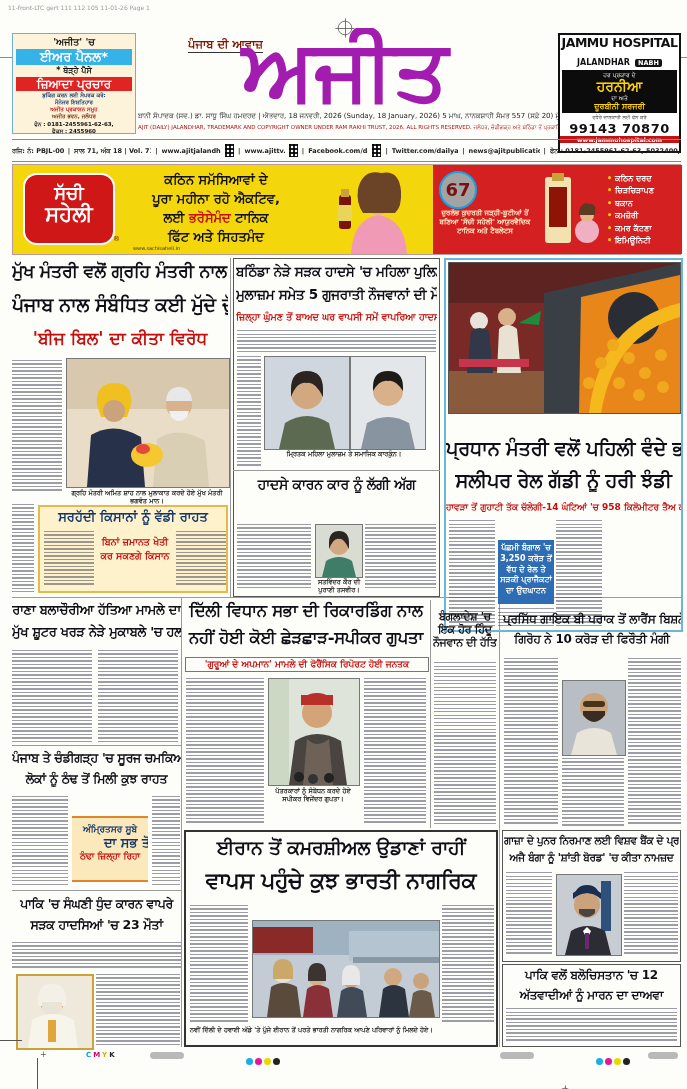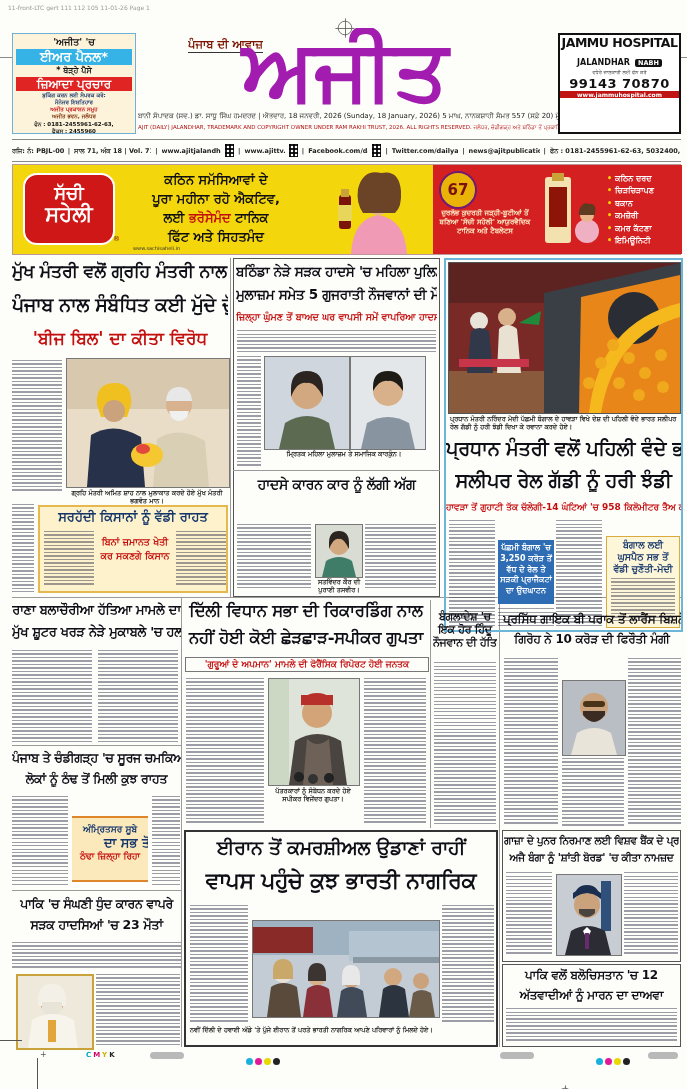--- a/index.html
+++ b/index.html
@@ -48,24 +48,30 @@
       <div style="color:#111;">ਫੋਨ : 0181-2455961-62-63,</div>
       <div style="color:#111;">ਫੈਕਸ : 2455960</div>
     </div>
   </div>
 
   <div class="abs nw" style="left:188px;top:37px;font-size:11.5px;font-weight:800;color:#7c1600;border-bottom:1.5px solid #333;padding-bottom:1px;">ਪੰਜਾਬ ਦੀ ਆਵਾਜ਼</div>
   <div class="abs ctr nw" style="left:150px;top:28px;width:390px;font-size:84px;font-weight:900;color:#a21caf;line-height:1.0;">ਅਜੀਤ</div>
   <div class="abs ctr nw" style="left:138px;top:112px;width:420px;font-size:7px;color:#1a1a1a;">ਬਾਨੀ ਸੰਪਾਦਕ (ਸਵ.) ਡਾ. ਸਾਧੂ ਸਿੰਘ ਹਮਦਰਦ | ਐਤਵਾਰ, 18 ਜਨਵਰੀ, 2026 (Sunday, 18 January, 2026) 5 ਮਾਘ, ਨਾਨਕਸ਼ਾਹੀ ਸੰਮਤ 557 (ਸਫ਼ੇ 20) ਮੁੱਲ : 5.00 ਰੁਪਏ (Price ₹ 5.00)</div>
   <div class="abs ctr nw" style="left:138px;top:124px;width:420px;font-size:5.5px;color:#b01010;">AJIT (DAILY) JALANDHAR, TRADEMARK AND COPYRIGHT OWNER UNDER RAM RAKHI TRUST, 2026. ALL RIGHTS RESERVED. ਜਲੰਧਰ, ਚੰਡੀਗੜ੍ਹ ਅਤੇ ਬਠਿੰਡਾ ਤੋਂ ਪ੍ਰਕਾਸ਼ਿਤ</div>
 
-  <div class="abs ctr" style="left:558px;top:33px;width:123px;height:101px;border:2px solid #111;background:#fff;box-sizing:border-box;">
+  <div class="abs ctr" style="left:558px;top:33px;width:123px;height:120px;border:2px solid #111;background:#fff;box-sizing:border-box;">
     <div style="font-size:12.5px;font-weight:900;letter-spacing:-.5px;">JAMMU HOSPITAL</div>
     <div style="font-size:8px;font-weight:800;display:inline-block;">JALANDHAR</div>
     <span style="font-size:6.5px;font-weight:800;background:#111;color:#fff;padding:0 3px;border-radius:2px;">NABH</span>
+    <div style="background:#0c0c0c;color:#fff;margin:1px 2px;padding:1px 0;">
+      <div style="font-size:6px;">ਹਰ ਪ੍ਰਕਾਰ ਦੇ</div>
+      <div style="font-size:14px;font-weight:900;color:#ffd200;line-height:1.05;">ਹਰਨੀਆ</div>
+      <div style="font-size:6px;">ਦਾ ਅਤੇ</div>
+      <div style="font-size:8px;font-weight:800;color:#ffd200;">ਦੂਰਬੀਨੀ ਸਰਜਰੀ</div>
+    </div>
     <div style="font-size:5px;color:#333;">ਵਧੇਰੇ ਜਾਣਕਾਰੀ ਲਈ ਫੋਨ ਕਰੋ</div>
     <div style="font-size:13px;font-weight:900;letter-spacing:.5px;">99143 70870</div>
     <div style="background:#c01414;color:#fff;font-size:6px;font-weight:700;">www.jammuhospital.com</div>
   </div>
 
   <div class="abs" style="left:12px;top:139px;width:669px;height:21px;border-top:1px solid #888;border-bottom:1px solid #888;display:flex;align-items:center;gap:4px;font-size:6.5px;font-weight:700;color:#222;overflow:hidden;">
     <span class="nw">ਰਜਿ: ਨੰ: PBJL-00304/5</span>
       <span>|</span>
     <span class="nw">ਸਾਲ 71, ਅੰਕ 18 | Vol. 71, No. 18</span>
       <span>|</span>
@@ -106,21 +112,21 @@
     <svg class="abs" style="left:290px;top:2px;" width="130" height="87" viewBox="0 0 130 87">
       <rect x="0" y="0" width="130" height="87" fill="#f4d60d"></rect>
       <ellipse cx="75" cy="30" rx="16" ry="18" fill="#e8b48c"></ellipse>
       <path d="M55 22 Q60 2 78 6 Q96 2 98 24 Q99 40 92 46 L60 46 Q53 36 55 22" fill="#6b4326"></path>
       <path d="M48 87 Q50 52 75 48 Q102 52 104 87 Z" fill="#f09ab5"></path>
       <rect x="36" y="28" width="12" height="34" rx="3" fill="#7a1408"></rect>
       <rect x="38" y="22" width="8" height="8" fill="#c9a33a"></rect>
       <rect x="35" y="38" width="14" height="16" fill="#e8d65a"></rect>
     </svg>
 
-    <div class="abs ctr" style="left:426px;top:6px;width:34px;height:34px;border-radius:50%;background:#eab308;color:#7a1010;font-size:15px;font-weight:900;line-height:34px;border:2px solid #701a75;">67</div>
+    <div class="abs ctr" style="left:426px;top:6px;width:34px;height:34px;border-radius:50%;background:#a3a3a3;color:#7a1010;font-size:18px;font-weight:900;line-height:34px;border:2px solid #0ea5e9;">67</div>
     <div class="abs ctr" style="left:424px;top:44px;width:96px;font-size:7px;font-weight:700;color:#fff7d0;line-height:1.3;">ਦੁਰਲੱਭ ਕੁਦਰਤੀ ਜੜ੍ਹੀ-ਬੂਟੀਆਂ ਤੋਂ ਬਣਿਆ 'ਸੱਚੀ ਸਹੇਲੀ' ਆਯੁਰਵੈਦਿਕ ਟਾਨਿਕ ਅਤੇ ਟੈਬਲੇਟਸ</div>
     <svg class="abs" style="left:524px;top:6px;" width="64" height="80" viewBox="0 0 64 80">
       <rect x="0" y="0" width="64" height="80" fill="#d42020"></rect>
       <rect x="8" y="6" width="26" height="66" rx="3" fill="#f3e1b0"></rect>
       <rect x="12" y="16" width="18" height="40" fill="#8e1408"></rect>
       <rect x="15" y="2" width="12" height="8" fill="#c9a33a"></rect>
       <circle cx="50" cy="60" r="12" fill="#f0b0c4"></circle>
       <circle cx="50" cy="44" r="7" fill="#e8b48c"></circle>
       <path d="M42 40 Q45 30 52 33 Q60 31 58 44 L42 44" fill="#5d3a20"></path>
     </svg>
@@ -235,35 +241,28 @@
       </g>
       <rect x="0" y="108" width="95" height="42" fill="#8a5a3c"></rect>
       <circle cx="30" cy="58" r="9" fill="#e8e4da"></circle>
       <path d="M18 110 L22 68 Q30 62 40 68 L44 110 Z" fill="#30384a"></path>
       <circle cx="58" cy="54" r="9" fill="#d8b089"></circle>
       <path d="M48 110 L50 66 Q58 58 68 66 L72 110 Z" fill="#e9e2d2"></path>
       <path d="M70 60 L92 48 L90 62 Z" fill="#1f8a3c"></path>
       <rect x="10" y="96" width="70" height="8" fill="#c8344a"></rect>
     </svg>
   </div>
-  <div class="abs cap" style="left:450px;top:415px;width:228px;">ਪ੍ਰਧਾਨ ਮੰਤਰੀ ਨਰਿੰਦਰ ਮੋਦੀ ਪੱਛਮੀ ਬੰਗਾਲ ਦੇ ਹਾਵੜਾ ਵਿਖੇ ਦੇਸ਼ ਦੀ ਪਹਿਲੀ ਵੰਦੇ ਭਾਰਤ ਸਲੀਪਰ ਰੇਲ ਗੱਡੀ ਨੂੰ ਹਰੀ ਝੰਡੀ ਦਿਖਾ ਕੇ ਰਵਾਨਾ ਕਰਦੇ ਹੋਏ।</div>
   <div class="abs ctr nw hl" style="left:446px;top:437px;width:235px;font-size:19.5px;">ਪ੍ਰਧਾਨ ਮੰਤਰੀ ਵਲੋਂ ਪਹਿਲੀ ਵੰਦੇ ਭਾਰਤ</div>
   <div class="abs ctr nw hl" style="left:446px;top:469px;width:235px;font-size:19.5px;">ਸਲੀਪਰ ਰੇਲ ਗੱਡੀ ਨੂੰ ਹਰੀ ਝੰਡੀ</div>
   <div class="abs ctr nw" style="left:446px;top:502px;width:235px;font-size:9px;font-weight:900;color:#c40f0f;">ਹਾਵੜਾ ਤੋਂ ਗੁਹਾਟੀ ਤੱਕ ਚੱਲੇਗੀ-14 ਘੰਟਿਆਂ 'ਚ 958 ਕਿਲੋਮੀਟਰ ਤੈਅ ਕਰੇਗੀ ਸਫ਼ਰ</div>
   <div class="abs tx" style="left:449px;top:520px;width:46px;height:106px;"></div>
   <div class="abs tx" style="left:556px;top:520px;width:46px;height:106px;"></div>
   <div class="abs ctr" style="left:498px;top:540px;width:56px;height:64px;background:#2e6db4;color:#fff;font-size:8px;font-weight:800;line-height:1.35;padding:3px 2px;box-sizing:border-box;">ਪੱਛਮੀ ਬੰਗਾਲ 'ਚ 3,250 ਕਰੋੜ ਤੋਂ ਵੱਧ ਦੇ ਰੇਲ ਤੇ ਸੜਕੀ ਪ੍ਰਾਜੈਕਟਾਂ ਦਾ ਉਦਘਾਟਨ</div>
   <div class="abs tx" style="left:498px;top:608px;width:56px;height:18px;"></div>
 
-  <div class="abs" style="left:606px;top:536px;width:74px;height:92px;background:#fdf6d8;border:1.5px solid #d9aa3c;box-sizing:border-box;text-align:center;">
-    <div class="nw" style="font-size:9.5px;font-weight:900;color:#14366b;margin-top:2px;">ਬੰਗਾਲ ਲਈ</div>
-    <div class="nw" style="font-size:9.5px;font-weight:900;color:#14366b;">ਘੁਸਪੈਠ ਸਭ ਤੋਂ</div>
-    <div class="nw" style="font-size:9.5px;font-weight:900;color:#14366b;">ਵੱਡੀ ਚੁਣੌਤੀ-ਮੋਦੀ</div>
-    <div class="tx" style="margin:3px 4px 0 4px;height:44px;"></div>
-  </div>
 
   <div class="abs ctr nw hl" style="left:12px;top:602px;width:169px;font-size:13px;">ਰਾਣਾ ਬਲਾਚੌਰੀਆ ਹੱਤਿਆ ਮਾਮਲੇ ਦਾ</div>
   <div class="abs ctr nw hl" style="left:12px;top:624px;width:169px;font-size:13px;">ਮੁੱਖ ਸ਼ੂਟਰ ਖਰੜ ਨੇੜੇ ਮੁਕਾਬਲੇ 'ਚ ਹਲਾਕ</div>
   <div class="abs tx" style="left:12px;top:650px;width:80px;height:92px;"></div>
   <div class="abs tx" style="left:98px;top:650px;width:80px;height:92px;"></div>
 
   <div class="abs ctr nw hl" style="left:12px;top:750px;width:169px;font-size:12.5px;">ਪੰਜਾਬ ਤੇ ਚੰਡੀਗੜ੍ਹ 'ਚ ਸੂਰਜ ਚਮਕਿਆ,</div>
   <div class="abs ctr nw hl" style="left:12px;top:771px;width:169px;font-size:12.5px;">ਲੋਕਾਂ ਨੂੰ ਠੰਢ ਤੋਂ ਮਿਲੀ ਕੁਝ ਰਾਹਤ</div>
   <div class="abs tx" style="left:12px;top:796px;width:56px;height:90px;"></div>
   <div class="abs tx" style="left:152px;top:796px;width:28px;height:90px;"></div>

